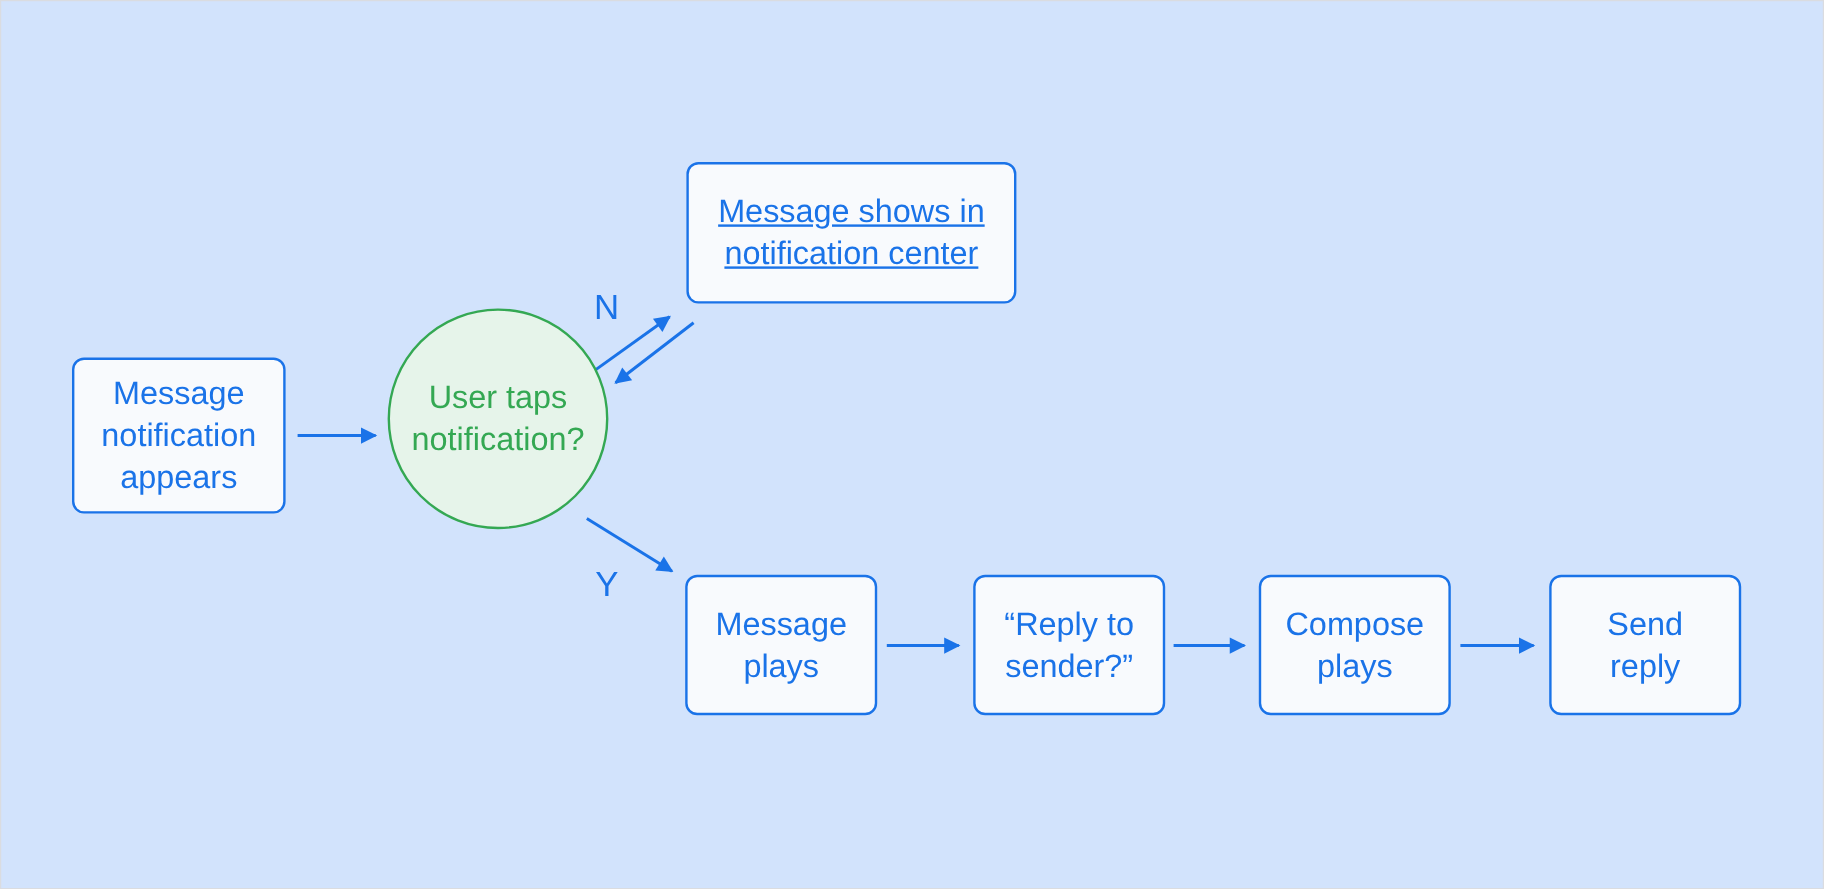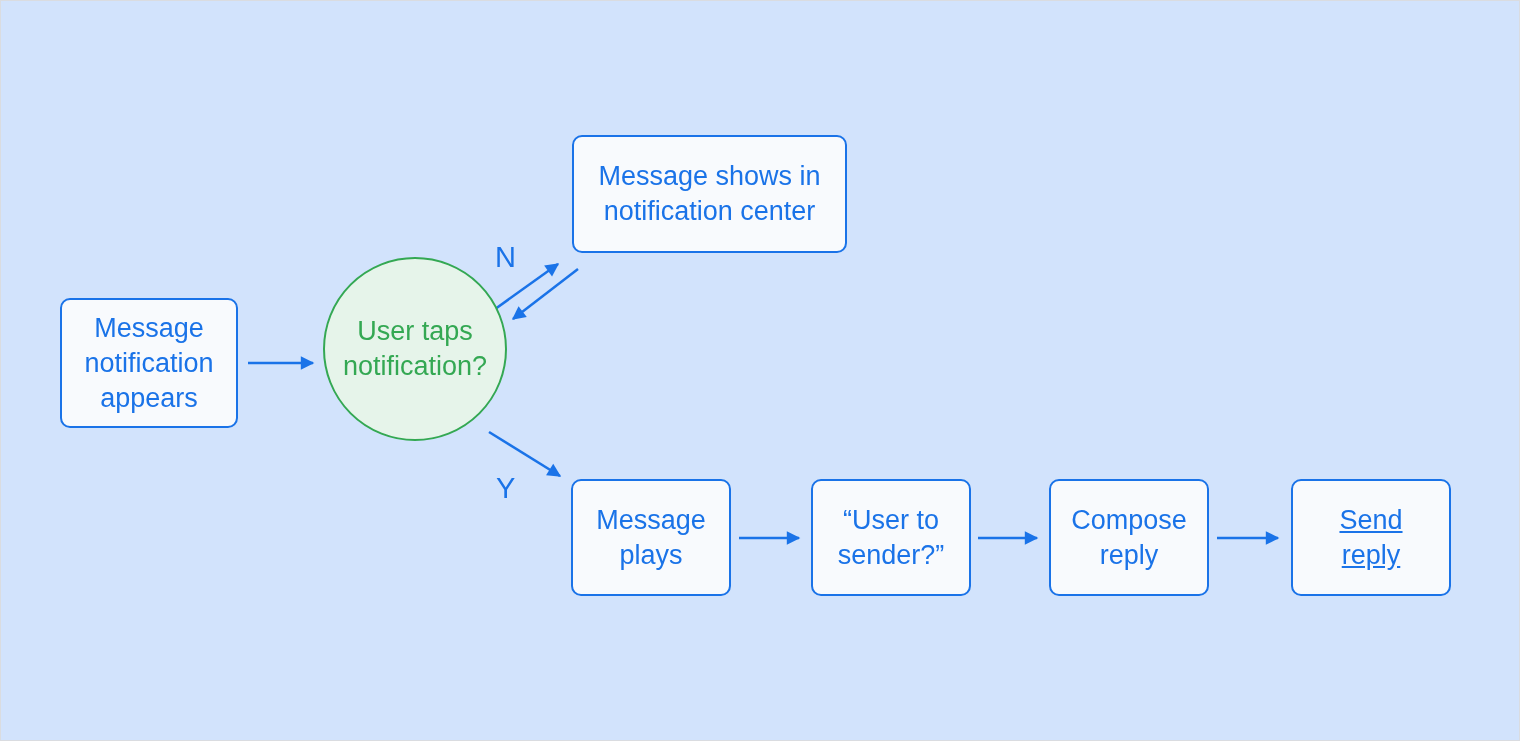--- a/index.html
+++ b/index.html
@@ -49,26 +49,26 @@
   }
 
   .node.decision {
     border-radius: 50%;
     border-color: var(--green);
     color: var(--green);
     background: var(--decision-fill);
   }
 
   #node-start            { left: 59px;   top: 297px; width: 178px; height: 130px; }
-  #node-notif-center     { left: 571px;  top: 134px; width: 275px; height: 118px; }
+  #node-notif-center     { left: 571px;  top: 134px; width: 275px; height: 118px; text-decoration: underline; }
   #node-decision         { left: 322px;  top: 256px; width: 184px; height: 184px; }
   #node-message-plays    { left: 570px;  top: 478px; width: 160px; height: 117px; }
   #node-reply-prompt     { left: 810px;  top: 478px; width: 160px; height: 117px; }
   #node-compose-reply    { left: 1048px; top: 478px; width: 160px; height: 117px; }
-  #node-send-reply       { left: 1290px; top: 478px; width: 160px; height: 117px; text-decoration: underline; }
+  #node-send-reply       { left: 1290px; top: 478px; width: 160px; height: 117px; }
 
   .edge-label {
     position: absolute;
     font-size: 29px;
     line-height: 1.1;
     color: var(--blue);
   }
   #label-no  { left: 494px; top: 241px; }
   #label-yes { left: 495px; top: 472px; }
 </style>
@@ -98,25 +98,25 @@
 
   <div class="node" id="node-notif-center">Message shows in
 notification center</div>
 
   <div class="node decision" id="node-decision">User taps
 notification?</div>
 
   <div class="node" id="node-message-plays">Message
 plays</div>
 
-  <div class="node" id="node-reply-prompt">“User to
+  <div class="node" id="node-reply-prompt">“Reply to
 sender?”</div>
 
   <div class="node" id="node-compose-reply">Compose
-reply</div>
+plays</div>
 
   <div class="node" id="node-send-reply">Send
 reply</div>
 
   <div class="edge-label" id="label-no">N</div>
 
   <div class="edge-label" id="label-yes">Y</div>
 
 </div>
 

